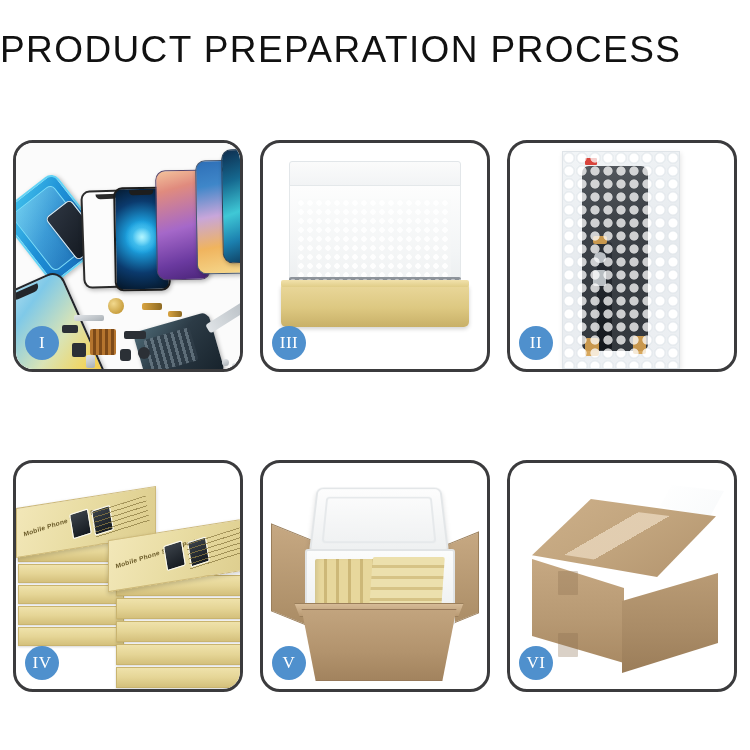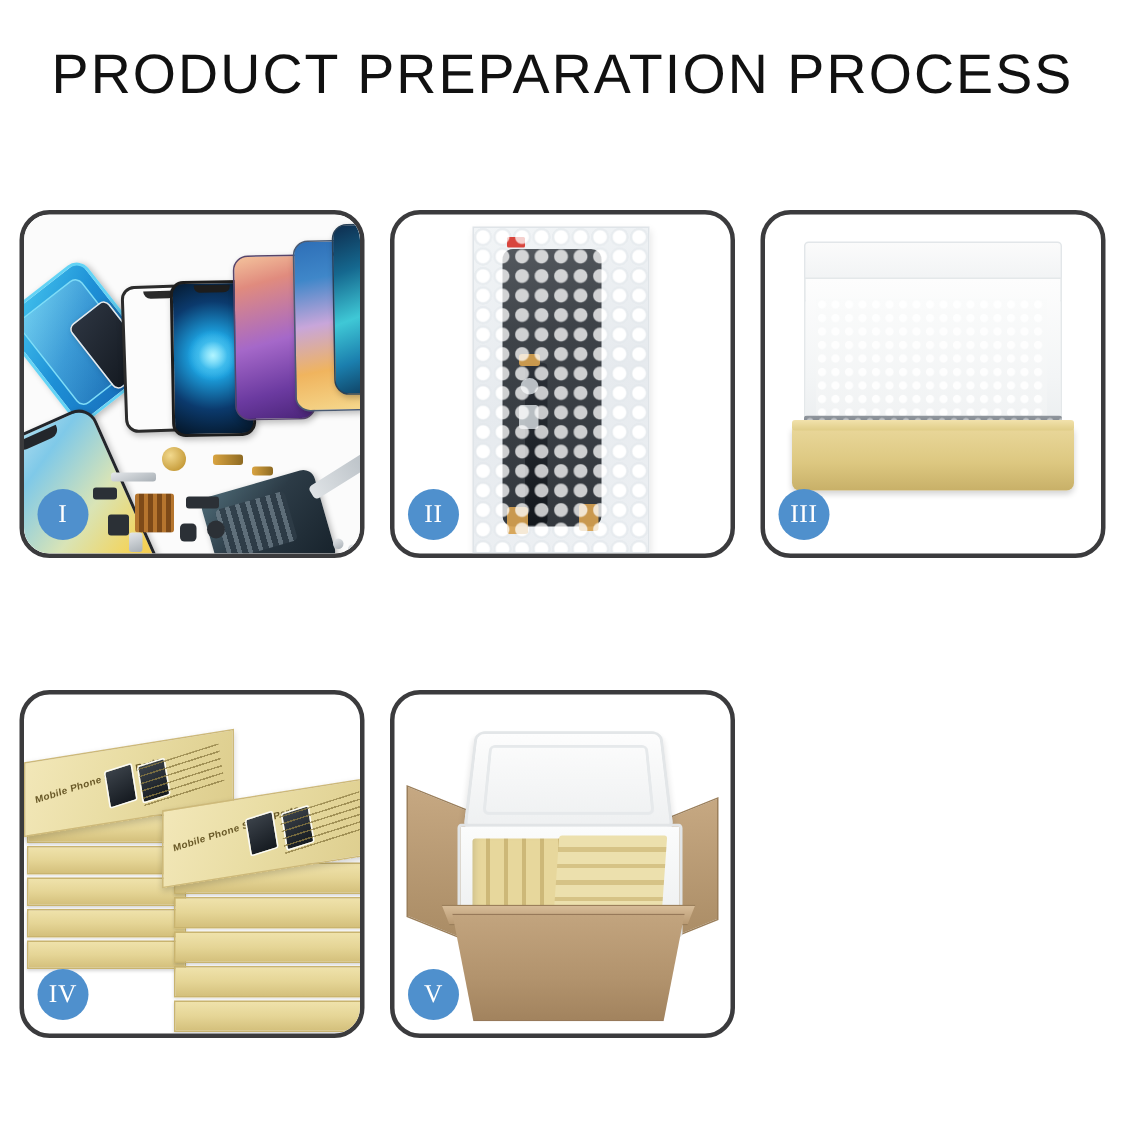--- a/index.html
+++ b/index.html
@@ -5,21 +5,21 @@
   html, body {
     margin: 0; padding: 0;
     width: 750px; height: 750px;
     background: #ffffff;
     font-family: "Liberation Sans", sans-serif;
     overflow: hidden;
   }
   .page { position: relative; width: 750px; height: 750px; background: #fff; }
 
   
-  .header { text-align: center; padding-top: 30px; }
+  .header { padding-top: 30px; }
   .title {
     font-size: 37px;
     font-weight: 400;
     letter-spacing: 1.4px;
     color: #111;
     line-height: 1.1;
     white-space: nowrap;
     font-family: "Liberation Sans", sans-serif;
   }
   .subtitle {
@@ -388,48 +388,48 @@
         <div class="part silver" style="left:70px; top:212px; width:9px; height:13px;"></div>
         <div class="part" style="left:122px; top:204px; width:12px; height:12px; border-radius:50%;"></div>
         <div class="part silver" style="left:206px; top:216px; width:7px; height:7px; border-radius:50%;"></div>
         <div class="part silver" style="left:216px; top:220px; width:6px; height:6px; border-radius:50%;"></div>
       </div>
       <div class="badge">I</div>
     </div>
 
     <div class="panel">
       <div class="stage">
+        <div class="p3lidback"></div>
+        <div class="p3wall"></div>
+        <div class="p3foam"></div>
+        <div class="p3inner"></div>
+        <div class="p3tray"></div>
+      </div>
+      <div class="badge">III</div>
+    </div>
+
+    <div class="panel">
+      <div class="stage">
         <div class="p2wrap">
           <div class="p2screen"></div>
           <div class="p2flex"></div>
           <div class="p2conn" style="left:30px; top:84px; width:14px; height:8px;"></div>
           <div class="p2chip" style="left:31px; top:100px; width:12px; height:11px; border-radius:50%;"></div>
           <div class="p2chip" style="left:30px; top:118px; width:13px; height:16px;"></div>
           <div class="p2conn" style="left:22px; top:186px; width:14px; height:18px;"></div>
           <div class="p2conn" style="left:70px; top:184px; width:13px; height:18px;"></div>
           <div class="p2label"></div>
           <div class="p2bubbles"></div>
         </div>
       </div>
       <div class="badge">II</div>
     </div>
 
     <div class="panel">
       <div class="stage">
-        <div class="p3lidback"></div>
-        <div class="p3wall"></div>
-        <div class="p3foam"></div>
-        <div class="p3inner"></div>
-        <div class="p3tray"></div>
-      </div>
-      <div class="badge">III</div>
-    </div>
-
-    <div class="panel">
-      <div class="stage">
         <div class="stackwrap">
 
           <div class="sbox" style="left:2px;  top:80px;  width:104px; height:17px;"></div>
           <div class="sbox" style="left:2px;  top:101px; width:104px; height:17px;"></div>
           <div class="sbox" style="left:2px;  top:122px; width:104px; height:17px;"></div>
           <div class="sbox" style="left:2px;  top:143px; width:104px; height:17px;"></div>
           <div class="sbox" style="left:2px;  top:164px; width:104px; height:17px;"></div>
 
           <div class="sbox" style="left:100px; top:112px; width:124px; height:19px;"></div>
           <div class="sbox" style="left:100px; top:135px; width:124px; height:19px;"></div>
@@ -462,15 +462,27 @@
         <div class="v-foamlid"></div>
         <div class="v-foambox"></div>
         <div class="v-goldset"></div>
         <div class="v-goldset2"></div>
         <div class="v-rim"></div>
         <div class="v-front"></div>
       </div>
       <div class="badge">V</div>
     </div>
 
+    <div class="panel">
+      <div class="stage">
+        <div class="c-plastic"></div>
+        <div class="c-top"></div>
+        <div class="c-tape"></div>
+        <div class="c-left"></div>
+        <div class="c-right"></div>
+        <div class="c-tab" style="left:48px; top:108px;"></div>
+        <div class="c-tab" style="left:48px; top:170px;"></div>
+      </div>
+      <div class="badge">VI</div>
+    </div>
 
   </div>
 </div>
 
 </body></html>

